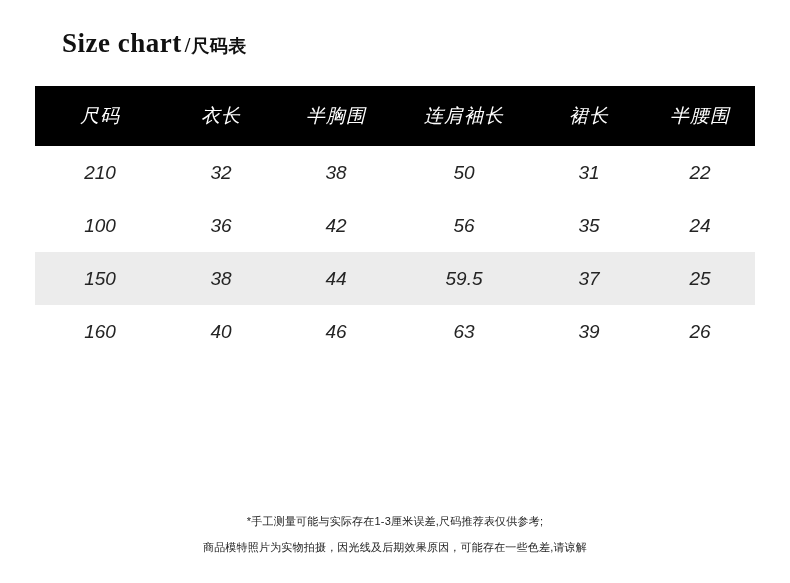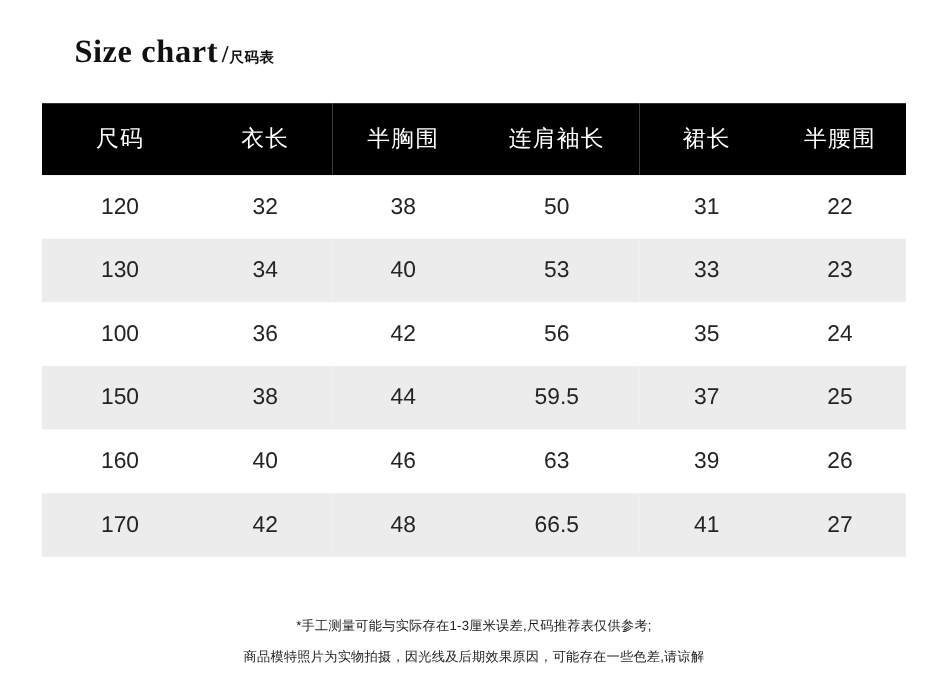--- a/index.html
+++ b/index.html
@@ -38,31 +38,32 @@
     color: #111111;
   }
   .title-sep {
     font-family: "Liberation Serif", serif;
     font-size: 20px;
     font-weight: bold;
     color: #111111;
     margin: 0 1px 0 3px;
   }
   .title-cn {
-    font-size: 12px;
+    font-size: 18px;
     font-weight: bold;
     color: #111111;
     letter-spacing: 0.5px;
   }
   
   .table-wrap {
     position: absolute;
     left: 35px;
     top: 72px;
     width: 720px;
+    font-style: italic;
   }
   table.size-table {
     border-collapse: collapse;
     width: 720px;
     table-layout: fixed;
   }
   table.size-table th,
   table.size-table td {
     text-align: center;
     padding: 0;
@@ -136,34 +137,26 @@
           <th>尺码</th>
           <th>衣长</th>
           <th>半胸围</th>
           <th>连肩袖长</th>
           <th>裙长</th>
           <th>半腰围</th>
         </tr>
       </thead>
       <tbody>
         <tr class="odd">
-          <td>120</td>
+          <td>210</td>
           <td>32</td>
           <td>38</td>
           <td>50</td>
           <td>31</td>
           <td>22</td>
-        </tr>
-        <tr class="even">
-          <td>130</td>
-          <td>34</td>
-          <td>40</td>
-          <td>53</td>
-          <td>33</td>
-          <td>23</td>
         </tr>
         <tr class="odd">
           <td>100</td>
           <td>36</td>
           <td>42</td>
           <td>56</td>
           <td>35</td>
           <td>24</td>
         </tr>
         <tr class="even">
@@ -175,28 +168,20 @@
           <td>25</td>
         </tr>
         <tr class="odd">
           <td>160</td>
           <td>40</td>
           <td>46</td>
           <td>63</td>
           <td>39</td>
           <td>26</td>
         </tr>
-        <tr class="even">
-          <td>170</td>
-          <td>42</td>
-          <td>48</td>
-          <td>66.5</td>
-          <td>41</td>
-          <td>27</td>
-        </tr>
       </tbody>
     </table>
   </div>
 
   <div class="notes">
     <div class="note-line">*手工测量可能与实际存在1-3厘米误差,尺码推荐表仅供参考;</div>
     <div class="note-line">商品模特照片为实物拍摄，因光线及后期效果原因，可能存在一些色差,请谅解</div>
   </div>
 
 </div>

